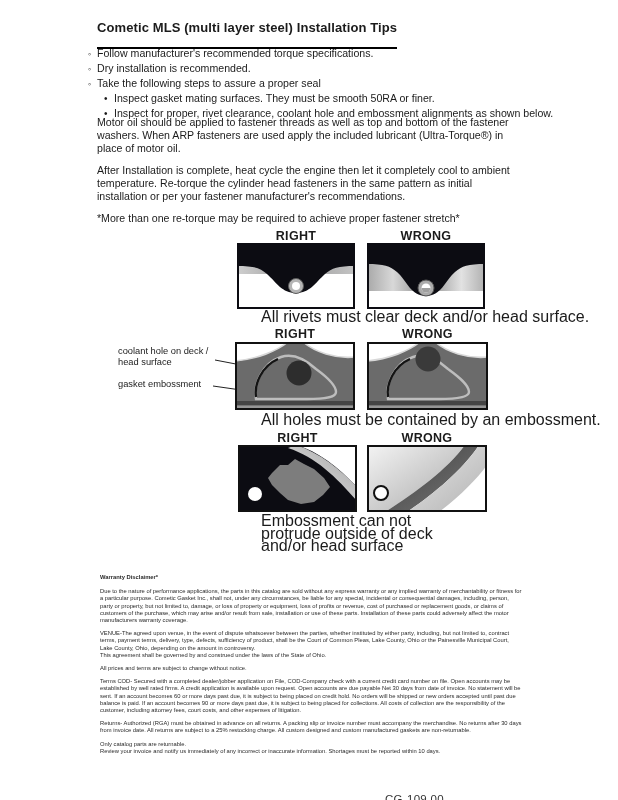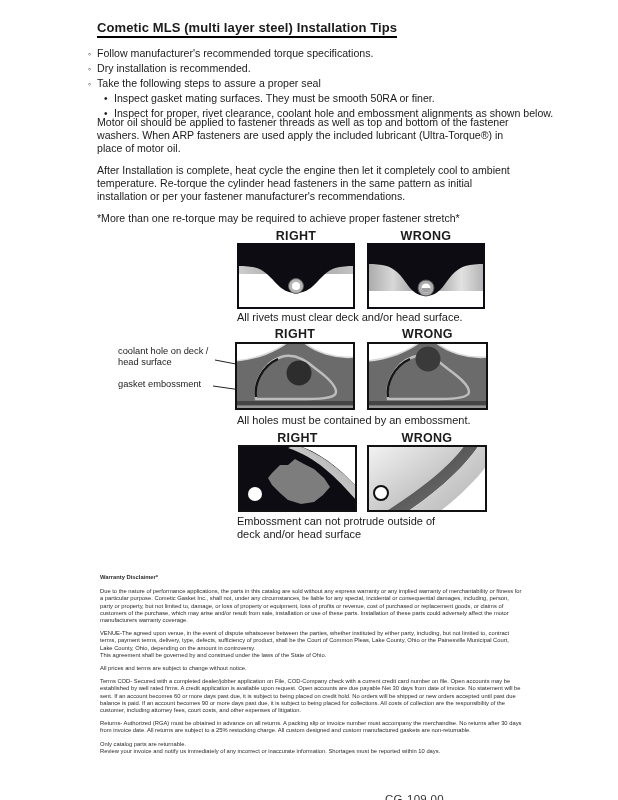--- a/index.html
+++ b/index.html
@@ -7,34 +7,34 @@
     position:relative;
     width:618px;height:800px;
     background:#ffffff;
     font-family:"Liberation Sans", sans-serif;
     color:#1b1b1b;
     overflow:hidden;
   }
   .title{
     position:absolute;left:97px;top:20px;
     font-size:13px;font-weight:bold;letter-spacing:.1px;
-    border-bottom:2px solid #000;padding-bottom:1px;
+    border-bottom:2px solid #000;padding-bottom:12px;
   }
   .bullets{position:absolute;left:88px;top:46px;font-size:10.6px;line-height:14px;}
   .b{display:flex;align-items:baseline;}
   .b .m{width:9px;flex:0 0 9px;font-size:9px;}
   .b.l2{padding-left:16px;}
   .b.l2 .m{width:10px;flex:0 0 10px;font-size:10px;}
   .diesel{position:absolute;left:97px;top:116px;width:428px;font-size:10.6px;line-height:13px;}
   .diesel h2{margin:0 0 8px 0;font-size:12.5px;font-weight:bold;}
   .diesel p{margin:0 0 9px 0;}
   .figlabel{position:absolute;font-size:12.5px;font-weight:bold;letter-spacing:.3px;text-align:center;}
   .figbox{position:absolute;line-height:0;}
   .figbox svg{display:block;}
-  .caption{position:absolute;font-size:11px;line-height:12.5px;}
+  .caption{position:absolute;font-size:16px;line-height:12.5px;margin-left:24px;}
   .ann{position:absolute;font-size:9.3px;line-height:10.5px;text-align:left;color:#222;}
   .leaders{position:absolute;left:108px;top:342px;}
   .fineprint{position:absolute;left:100px;top:574px;width:422px;font-size:5.8px;line-height:7.2px;color:#2a2a2a;}
   .fineprint .fh{font-weight:bold;margin:0 0 7px 0;}
   .fineprint p{margin:0 0 6px 0;white-space:pre-line;}
   .pagecode{position:absolute;left:385px;top:761px;font-size:11.5px;color:#333;letter-spacing:.3px;margin-top:32px;}
 </style>
 </head>
 <body>
 

